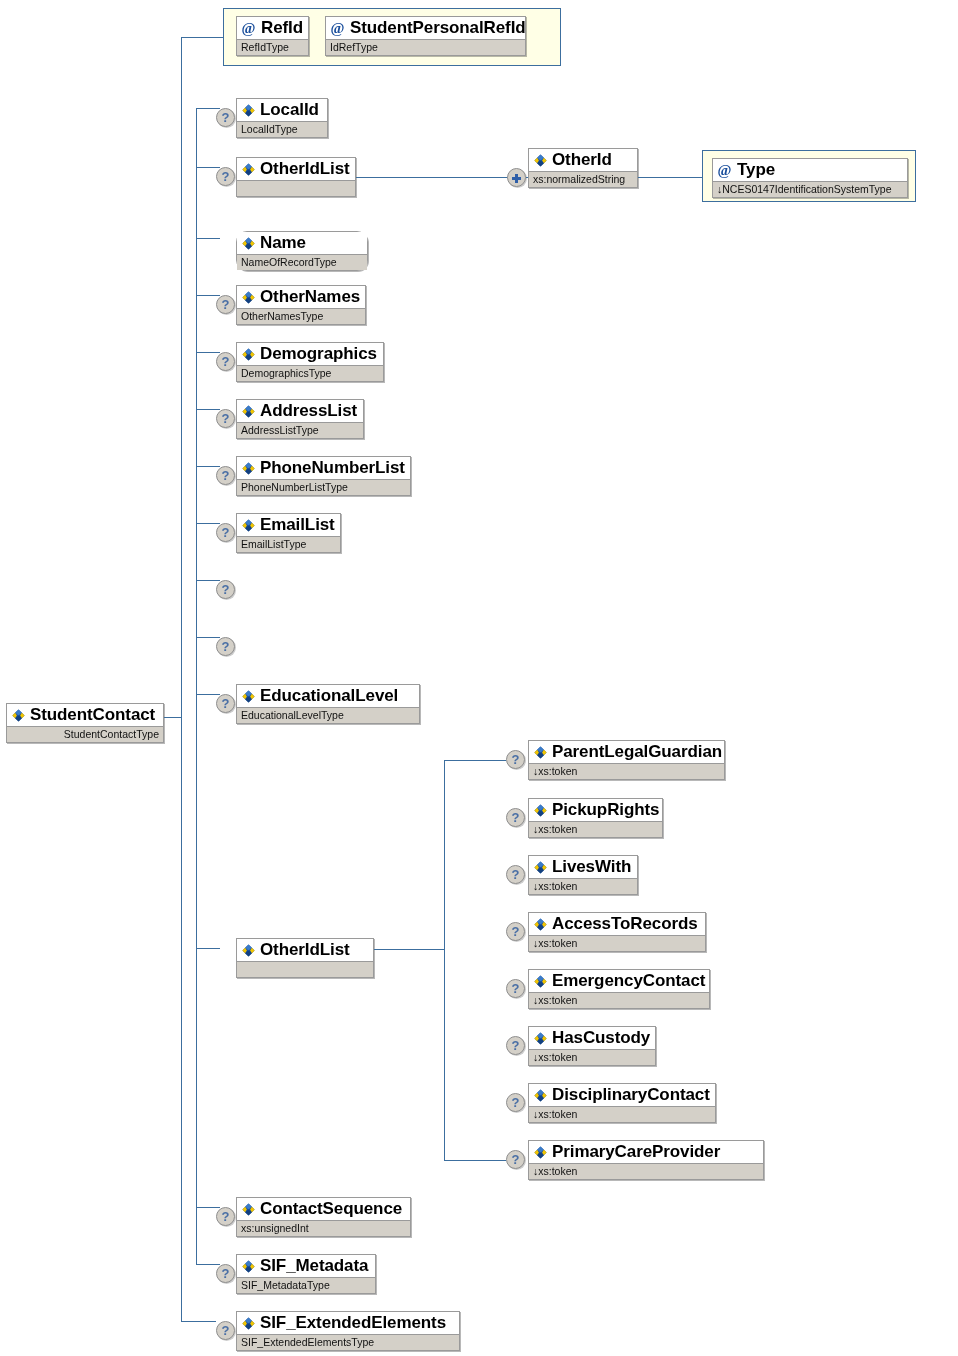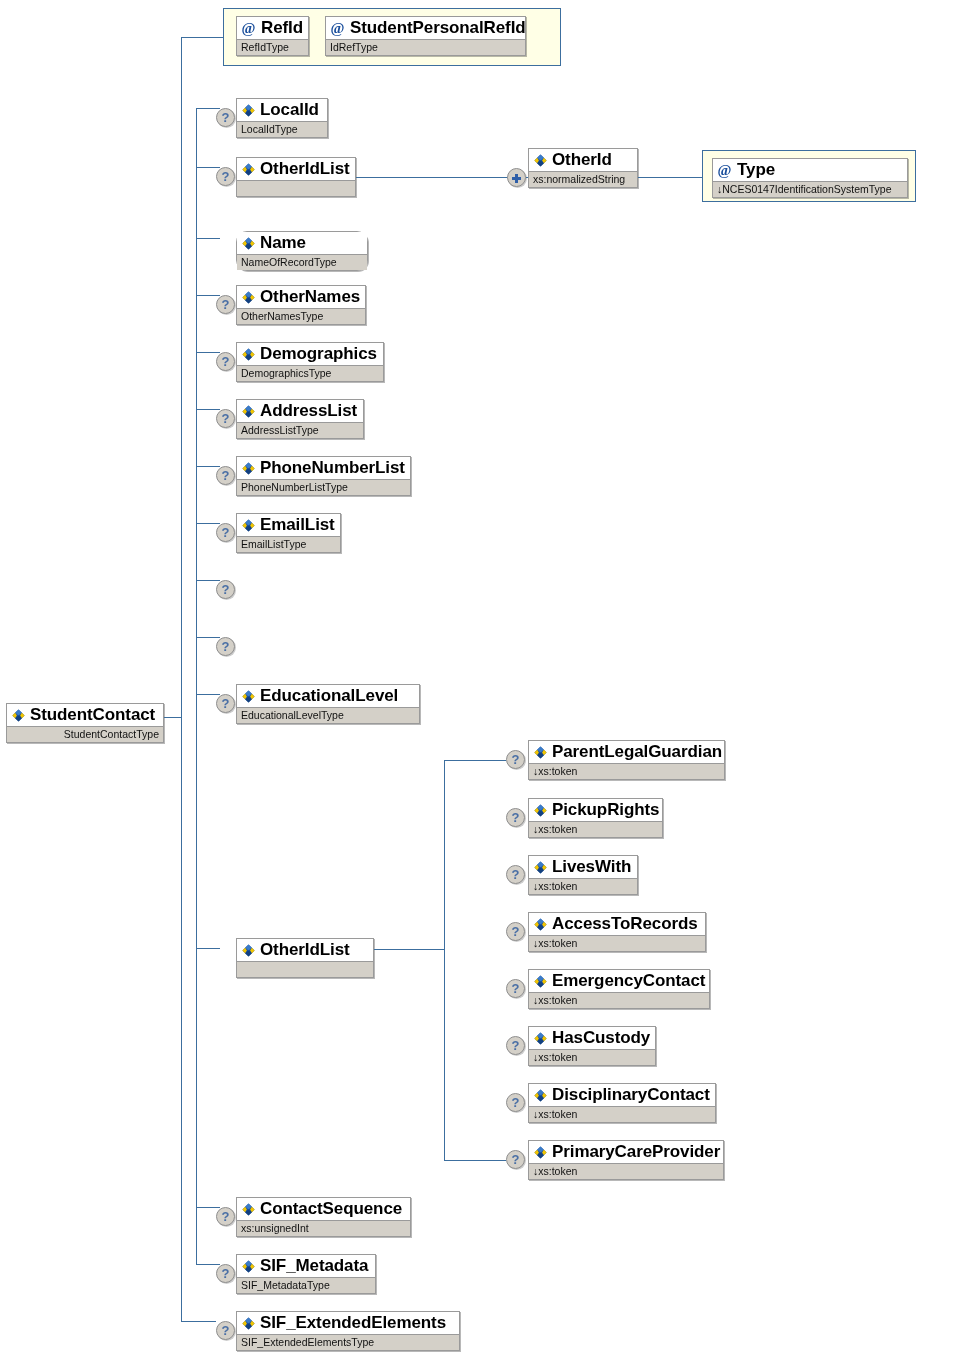--- a/index.html
+++ b/index.html
@@ -484,21 +484,21 @@
             <path d="M8 1.5 L11.6 5.1 L8 8 L4.4 5.1 Z" fill="#3a7bc8"></path>
             <path d="M1.5 8 L4.4 5.1 L6.3 8 L4.4 10.9 Z" fill="#f2c500"></path>
             <path d="M14.5 8 L11.6 10.9 L9.7 8 L11.6 5.1 Z" fill="#f2c500"></path>
             <path d="M8 8 L11.6 10.9 L8 14.5 L4.4 10.9 Z" fill="#12407f"></path>
           </svg></span>
         <span class="name-txt">DisciplinaryContact</span>
       </div>
       <div class="type-row">↓xs:token</div>
     </div>
     <div class="qmark" style="left: 506px; top: 1093px;">?</div>
-    <div class="node" style="left: 528px; top: 1140px; width: 196px;">
+    <div class="node" style="left: 528px; top: 1140px; width: 236px;">
       <div class="name-row">
         <span class="el-icon"><svg width="15" height="15" viewBox="0 0 16 16">
             <path d="M8 1.5 L14.5 8 L8 14.5 L1.5 8 Z" fill="#1b4f9c"></path>
             <path d="M8 1.5 L11.6 5.1 L8 8 L4.4 5.1 Z" fill="#3a7bc8"></path>
             <path d="M1.5 8 L4.4 5.1 L6.3 8 L4.4 10.9 Z" fill="#f2c500"></path>
             <path d="M14.5 8 L11.6 10.9 L9.7 8 L11.6 5.1 Z" fill="#f2c500"></path>
             <path d="M8 8 L11.6 10.9 L8 14.5 L4.4 10.9 Z" fill="#12407f"></path>
           </svg></span>
         <span class="name-txt">PrimaryCareProvider</span>
       </div>

